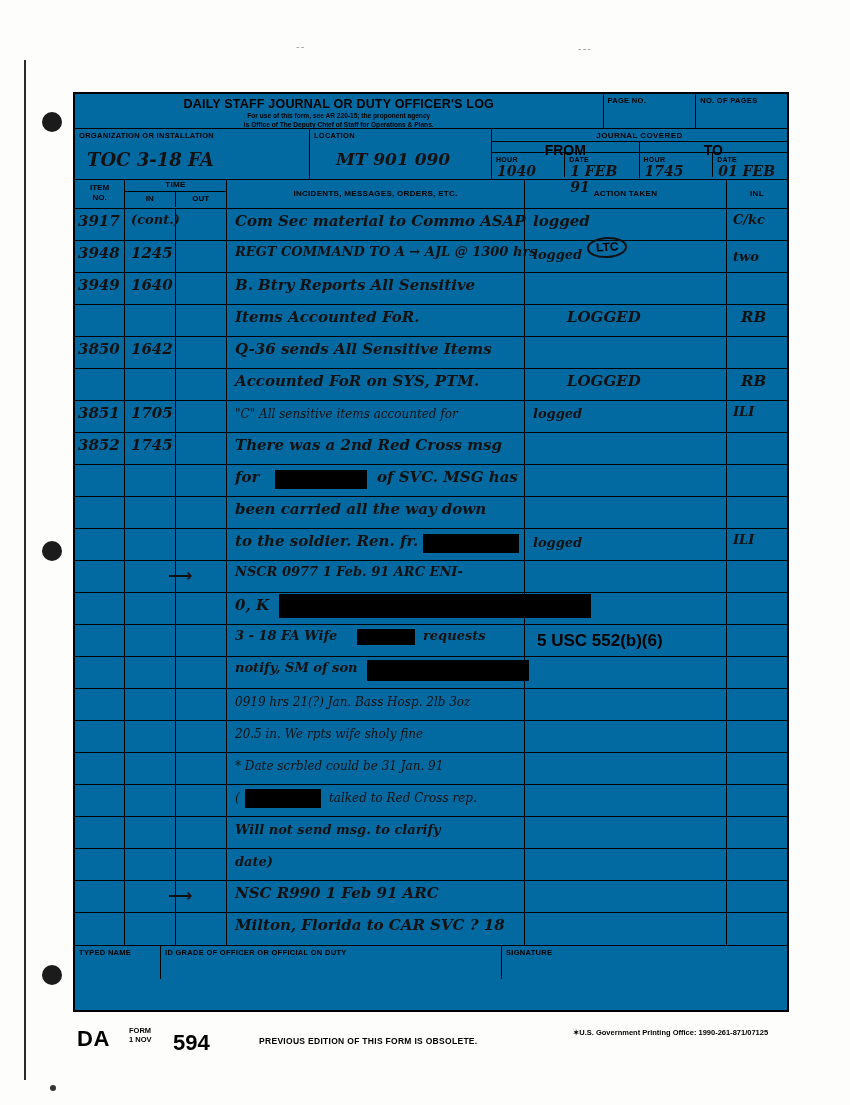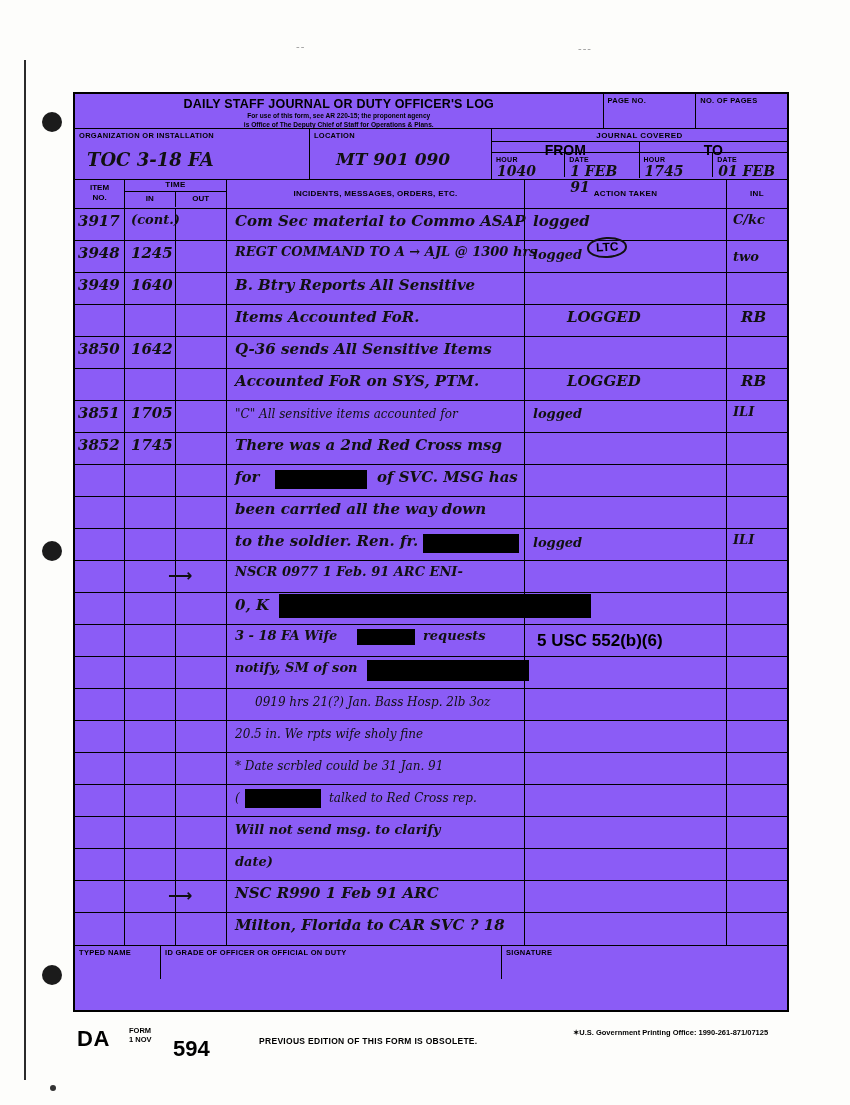--- a/index.html
+++ b/index.html
@@ -62,21 +62,21 @@
 
   
   .form {
     position: absolute;
     left: 73px;
     top: 92px;
     width: 716px;
     height: 920px;
     border: 2px solid #000;
     box-sizing: border-box;
-    background: #8b5cf6;
+    background: #0369a1;
   }
 
   .row { display: flex; }
   .cell {
     box-sizing: border-box;
     position: relative;
   }
   .bt { border-top: 1px solid #000; }
   .bb { border-bottom: 1px solid #000; }
   .br { border-right: 1px solid #000; }
@@ -302,21 +302,21 @@
   }
   .daform {
     position: absolute;
     left: 56px; top: 6px;
     font-size: 7.5px;
     font-weight: bold;
     line-height: 9px;
   }
   .danum {
     position: absolute;
-    left: 100px; top: 16px;
+    left: 100px; top: 10px;
     font-size: 22px;
     font-weight: bold;
   }
   .prev {
     position: absolute;
     left: 186px; top: 16px;
     font-size: 8.5px;
     font-weight: bold;
     letter-spacing: .3px;
   }
@@ -758,21 +758,21 @@
       <div class="cell e-item">
           <span class="txt num"></span>
         </div>
       <div class="cell e-in">
           <span class="txt ctr"></span>
         </div>
       <div class="cell e-out">
           <span class="txt sm ctr"></span>
         </div>
       <div class="cell e-inc">
-          <span class="txt xs" style="top:6px;margin-left:20px;">0919 hrs 21(?) Jan. Bass Hosp. 2lb 3oz</span>
+          <span class="txt xs" style="top:6px;">0919 hrs 21(?) Jan. Bass Hosp. 2lb 3oz</span>
         </div>
       <div class="cell e-act">
           <span class="txt"></span>
         </div>
       <div class="cell e-inl">
           <span class="txt sm ctr"></span>
         </div>
     </div>
 
     <div class="r">

